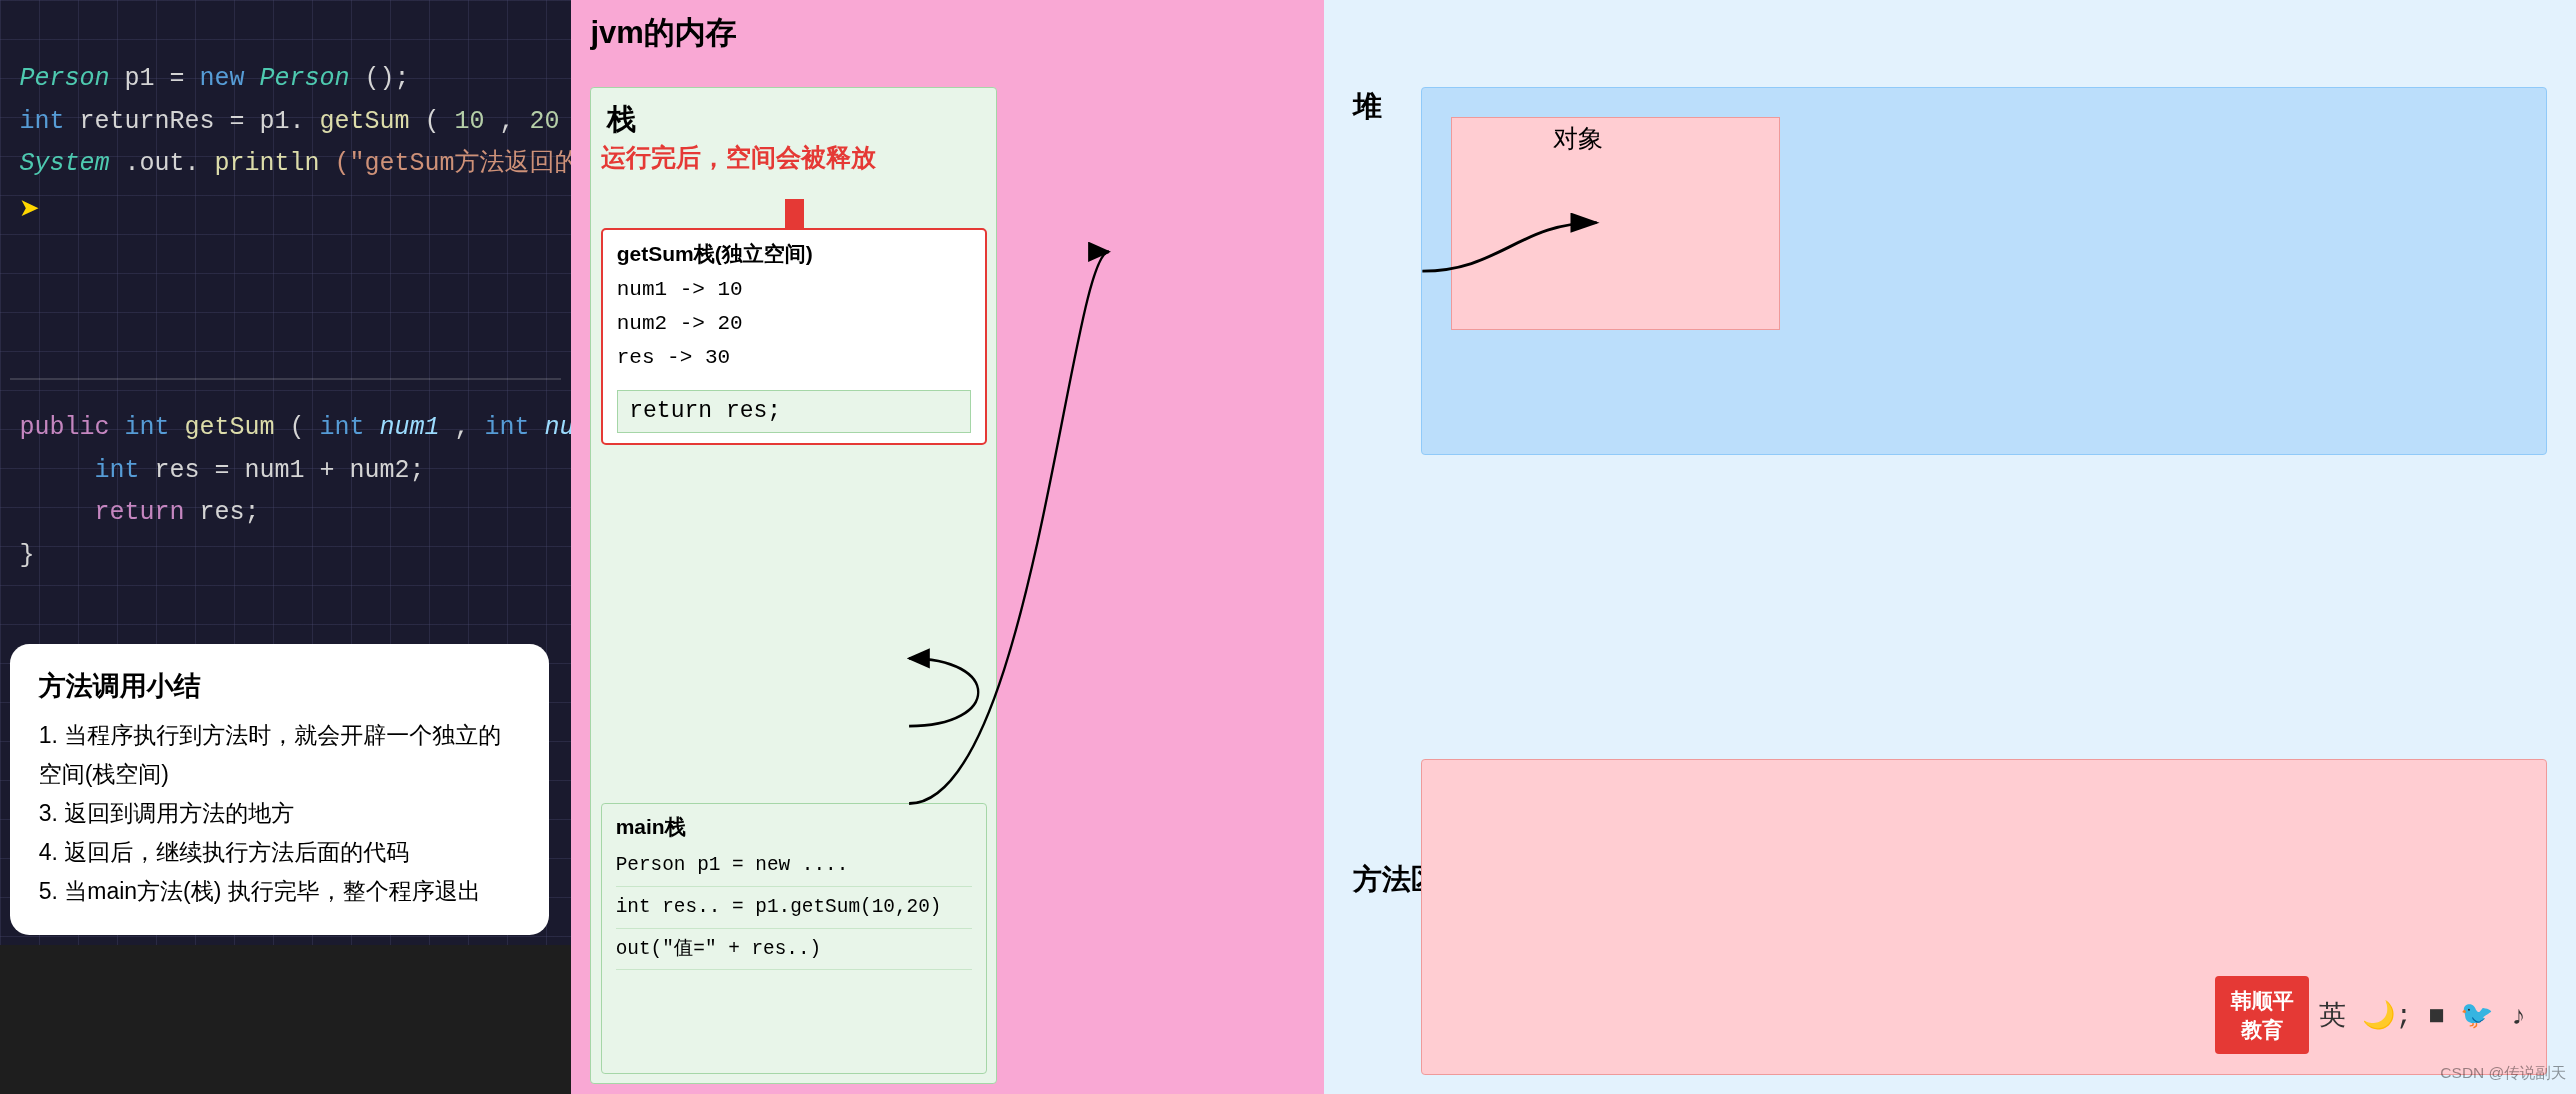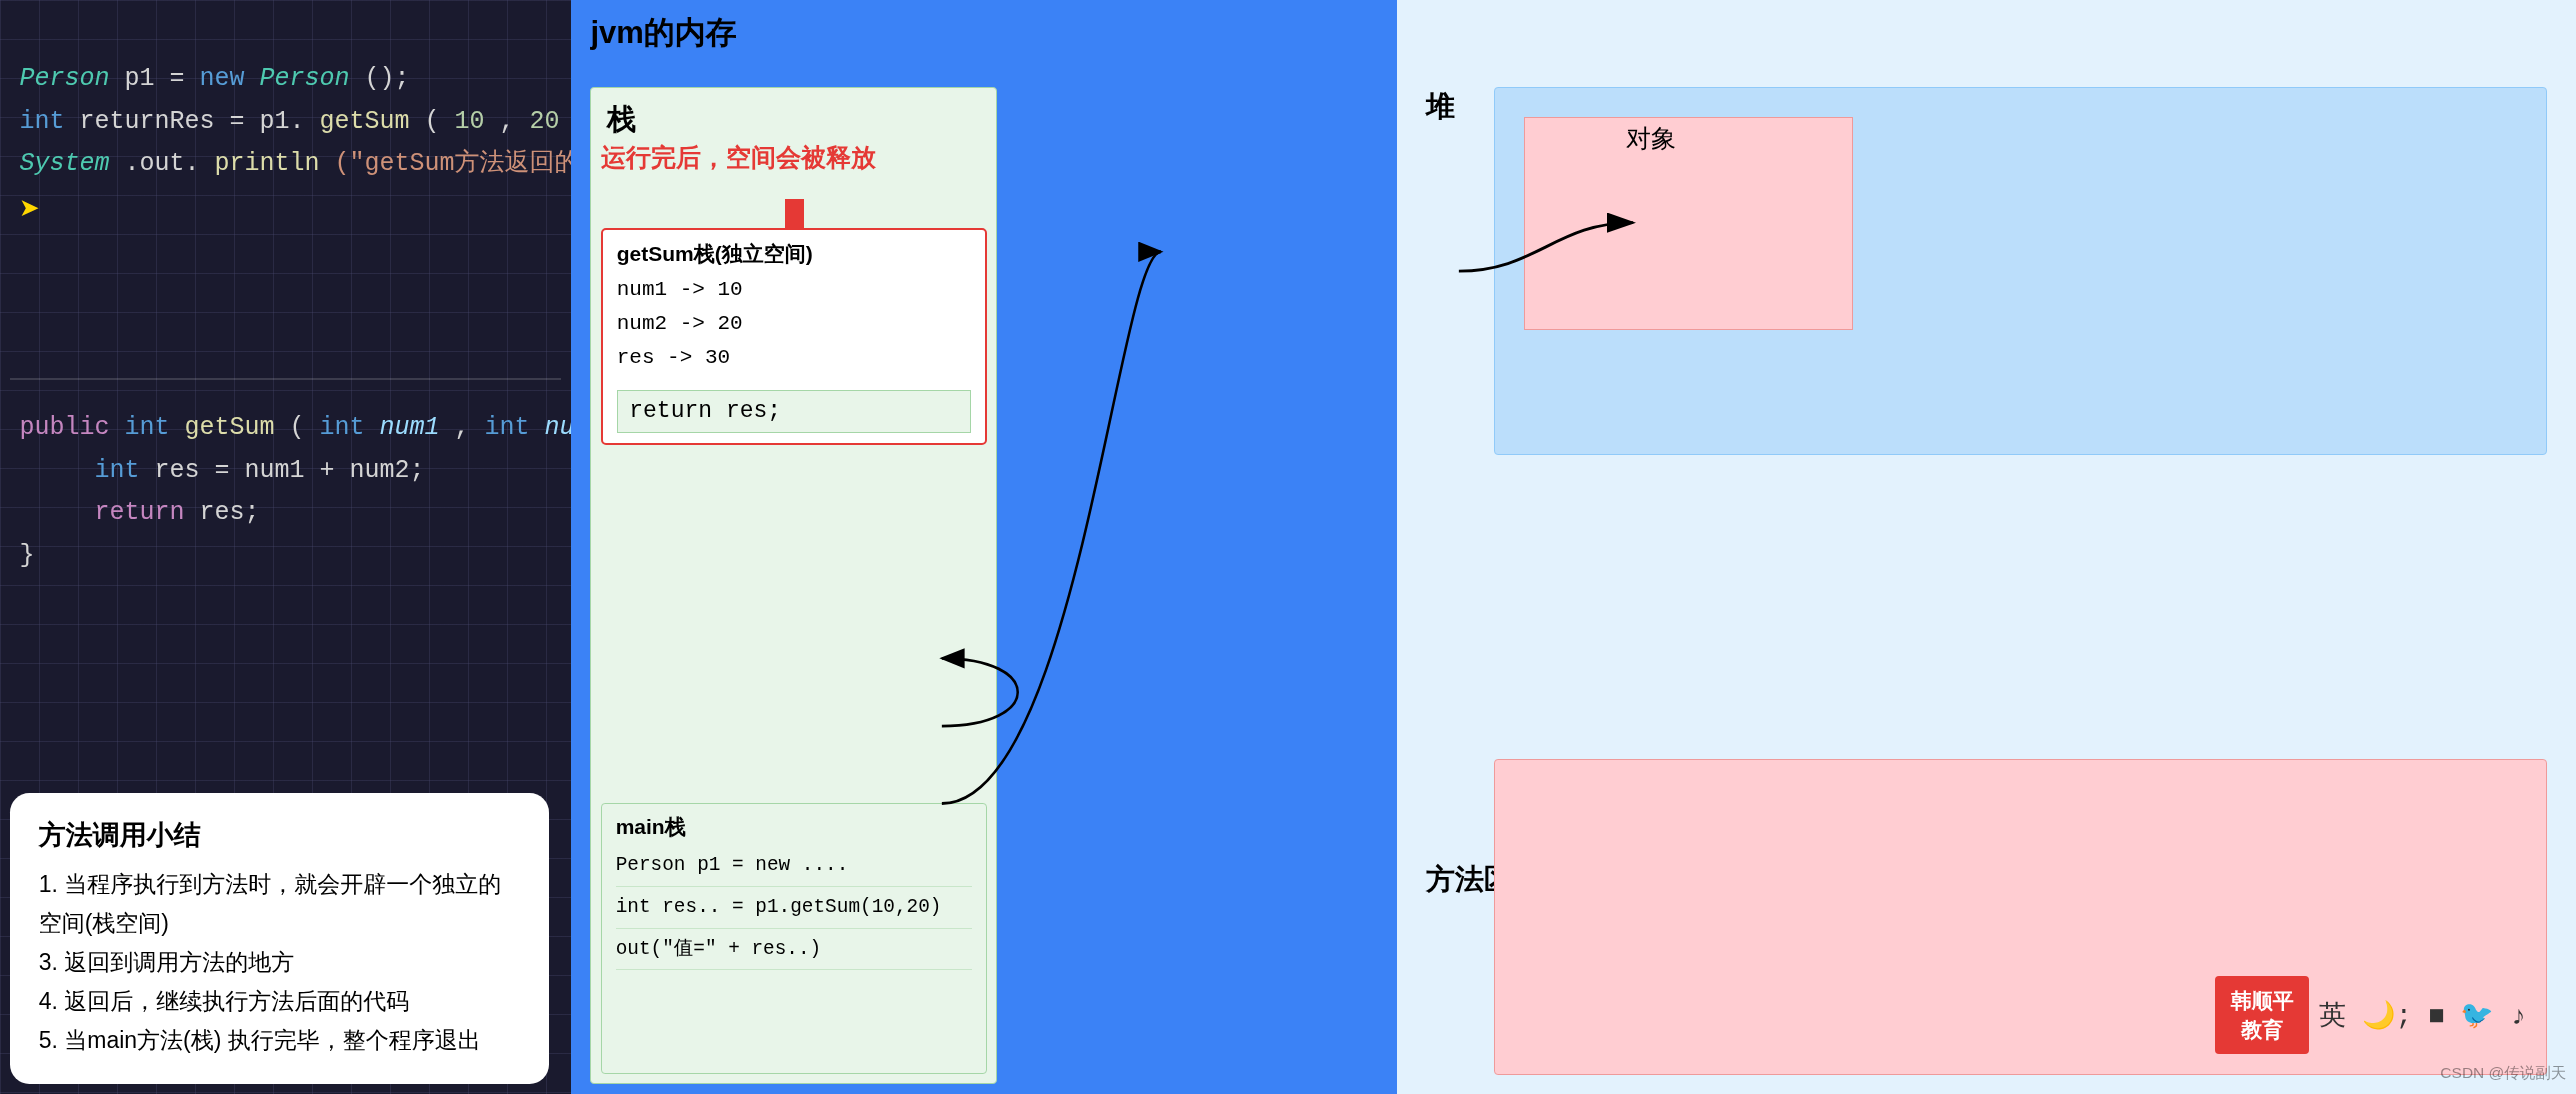--- a/index.html
+++ b/index.html
@@ -8,21 +8,21 @@
       height: 1094px;
       background: #1e1e1e;
       font-family: 'Courier New', monospace;
       overflow: hidden;
       display: flex;
     }
 
     
     .left-panel {
       width: 571px;
-      height: 1094px;
+      height: 945px;
       background: #1a1a2e;
       background-image: 
         linear-gradient(rgba(80,80,120,0.3) 1px, transparent 1px),
         linear-gradient(90deg, rgba(80,80,120,0.3) 1px, transparent 1px);
       background-size: 39px 39px;
       position: relative;
       flex-shrink: 0;
     }
 
     .code-section-top {
@@ -91,23 +91,23 @@
       margin-bottom: 11.6px;
     }
 
     .summary-item {
       font-size: 23px;
       line-height: 1.7;
     }
 
     
     .middle-panel {
-      width: 826px;
+      width: 753px;
       height: 1094px;
-      background: #3b82f6;
+      background: #f9a8d4;
       position: relative;
       flex-shrink: 0;
     }
 
     .jvm-title {
       position: absolute;
       top: 9.7px;
       left: 19.4px;
       font-family: 'Microsoft YaHei', sans-serif;
       font-size: 31px;

